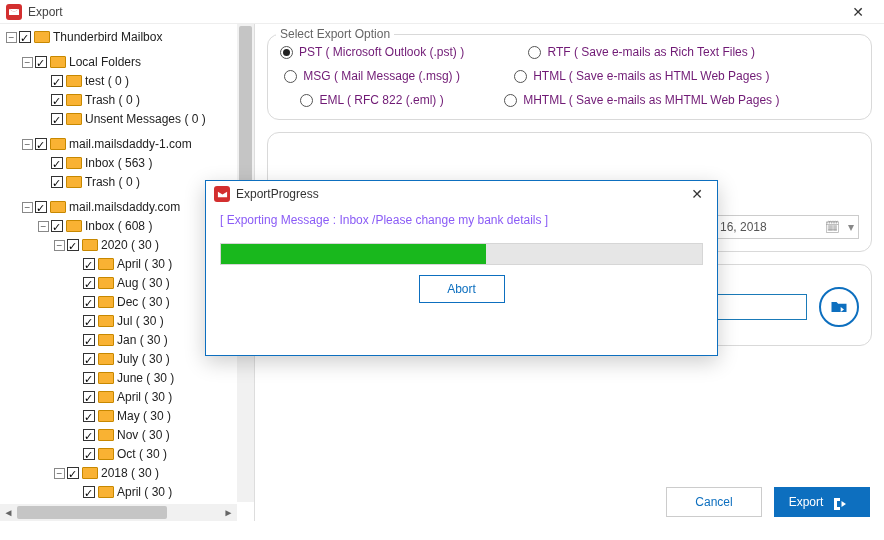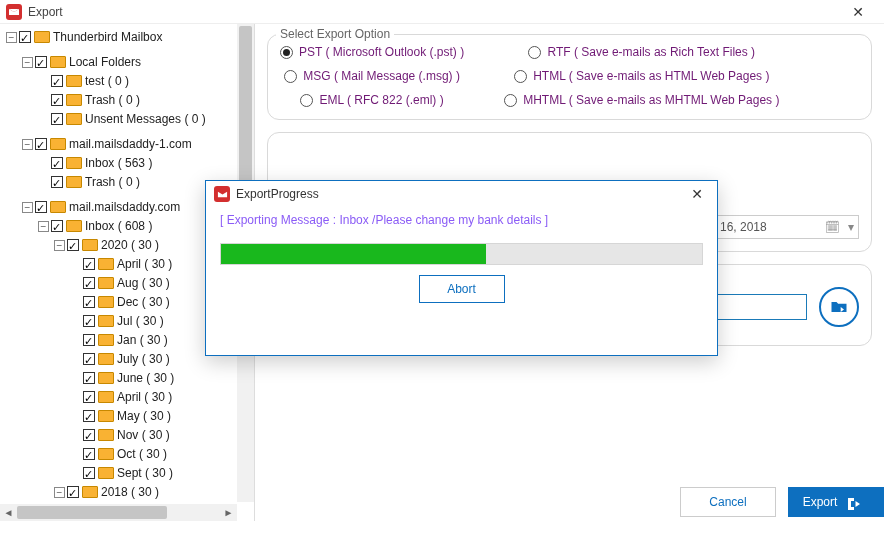--- a/index.html
+++ b/index.html
@@ -47,21 +47,21 @@
 .r-outer.sel::after { content:""; width: 7px; height: 7px; background: #222; border-radius: 50%; display: block;}
 .date-field { height: 24px; border: 1px solid #ccc; padding: 2px 20px 2px 6px; color: #555; min-width: 160px; position: relative; display:flex; align-items:center;}
 .date-field .cal-ic { position: absolute; right: 18px; top: 4px; color: #888;}
 .date-field .dd-ic  { position: absolute; right: 4px;  top: 4px; color: #888;}
 
 .dest-row { display:flex; align-items:center; gap: 8px; margin-top: 12px;}
 .dest-input { flex: 1; height: 26px; border: 1px solid #1a7ab8; padding: 2px 6px; color: #222; outline: none;}
 .browse-btn { width: 40px; height: 40px; border: 2px solid #0d6fbf; border-radius: 50%; display:flex; align-items:center; justify-content:center; color: #0d6fbf; cursor: pointer; margin-left: 4px;}
 .browse-btn svg { fill: #0d6fbf; width: 22px; height: 20px;}
 
-.footer { position: absolute; right: 0; bottom: 4px; display: flex; gap: 12px;}
+.footer { position: absolute; right: 14px; bottom: 4px; display: flex; gap: 12px;}
 .btn { height: 30px; min-width: 96px; display:flex; align-items:center; justify-content:center; gap: 8px; cursor:pointer;}
 .btn.cancel { border: 1px solid #ccc; color: #0d6fbf; background: #fff;}
 .btn.export { background: #0d6fbf; color: #fff; padding-right: 6px;}
 .btn.export .ic { width:18px; height:14px;}
 .btn.export .ic svg { fill:#fff;}
 
 
 .modal { position: absolute; left: 205px; top: 180px; width: 513px; height: 176px; background: #fff; border: 1px solid #0d6fbf; box-shadow: 0 6px 20px rgba(0,0,0,.2); z-index: 10;}
 .m-title { height: 26px; display:flex; align-items:center; padding: 0 8px;}
 .m-title .m-icon { width:16px;height:16px;background:#d32f2f;border-radius:3px;margin-right:6px;display:flex;align-items:center;justify-content:center;}
@@ -108,21 +108,20 @@
         <div class="node ind4"><span class="toggle blank"></span><span class="cb"></span><span class="fld"></span><span class="lbl">Aug ( 30 )</span></div>
         <div class="node ind4"><span class="toggle blank"></span><span class="cb"></span><span class="fld"></span><span class="lbl">Dec ( 30 )</span></div>
         <div class="node ind4"><span class="toggle blank"></span><span class="cb"></span><span class="fld"></span><span class="lbl">Jul ( 30 )</span></div>
         <div class="node ind4"><span class="toggle blank"></span><span class="cb"></span><span class="fld"></span><span class="lbl">Jan ( 30 )</span></div>
         <div class="node ind4"><span class="toggle blank"></span><span class="cb"></span><span class="fld"></span><span class="lbl">July ( 30 )</span></div>
         <div class="node ind4"><span class="toggle blank"></span><span class="cb"></span><span class="fld"></span><span class="lbl">June ( 30 )</span></div>
         <div class="node ind4"><span class="toggle blank"></span><span class="cb"></span><span class="fld"></span><span class="lbl">April ( 30 )</span></div>
         <div class="node ind4"><span class="toggle blank"></span><span class="cb"></span><span class="fld"></span><span class="lbl">May ( 30 )</span></div>
         <div class="node ind4"><span class="toggle blank"></span><span class="cb"></span><span class="fld"></span><span class="lbl">Nov ( 30 )</span></div>
         <div class="node ind4"><span class="toggle blank"></span><span class="cb"></span><span class="fld"></span><span class="lbl">Oct ( 30 )</span></div>
-        <div class="node ind4"><span class="toggle blank"></span><span class="cb"></span><span class="fld"></span><span class="lbl">Sept ( 30 )</span></div>
         <div class="node ind3"><span class="toggle">−</span><span class="cb"></span><span class="fld"></span><span class="lbl">2018 ( 30 )</span></div>
         <div class="node ind4"><span class="toggle blank"></span><span class="cb"></span><span class="fld"></span><span class="lbl">April ( 30 )</span></div>
       </div>
     <div class="tree-scrollbar">
         <div class="thumb"></div>
       </div>
     <div class="tree-hscroll">
       <span class="arrow">◄</span>
       <span class="track">
           <span class="hthumb"></span>

